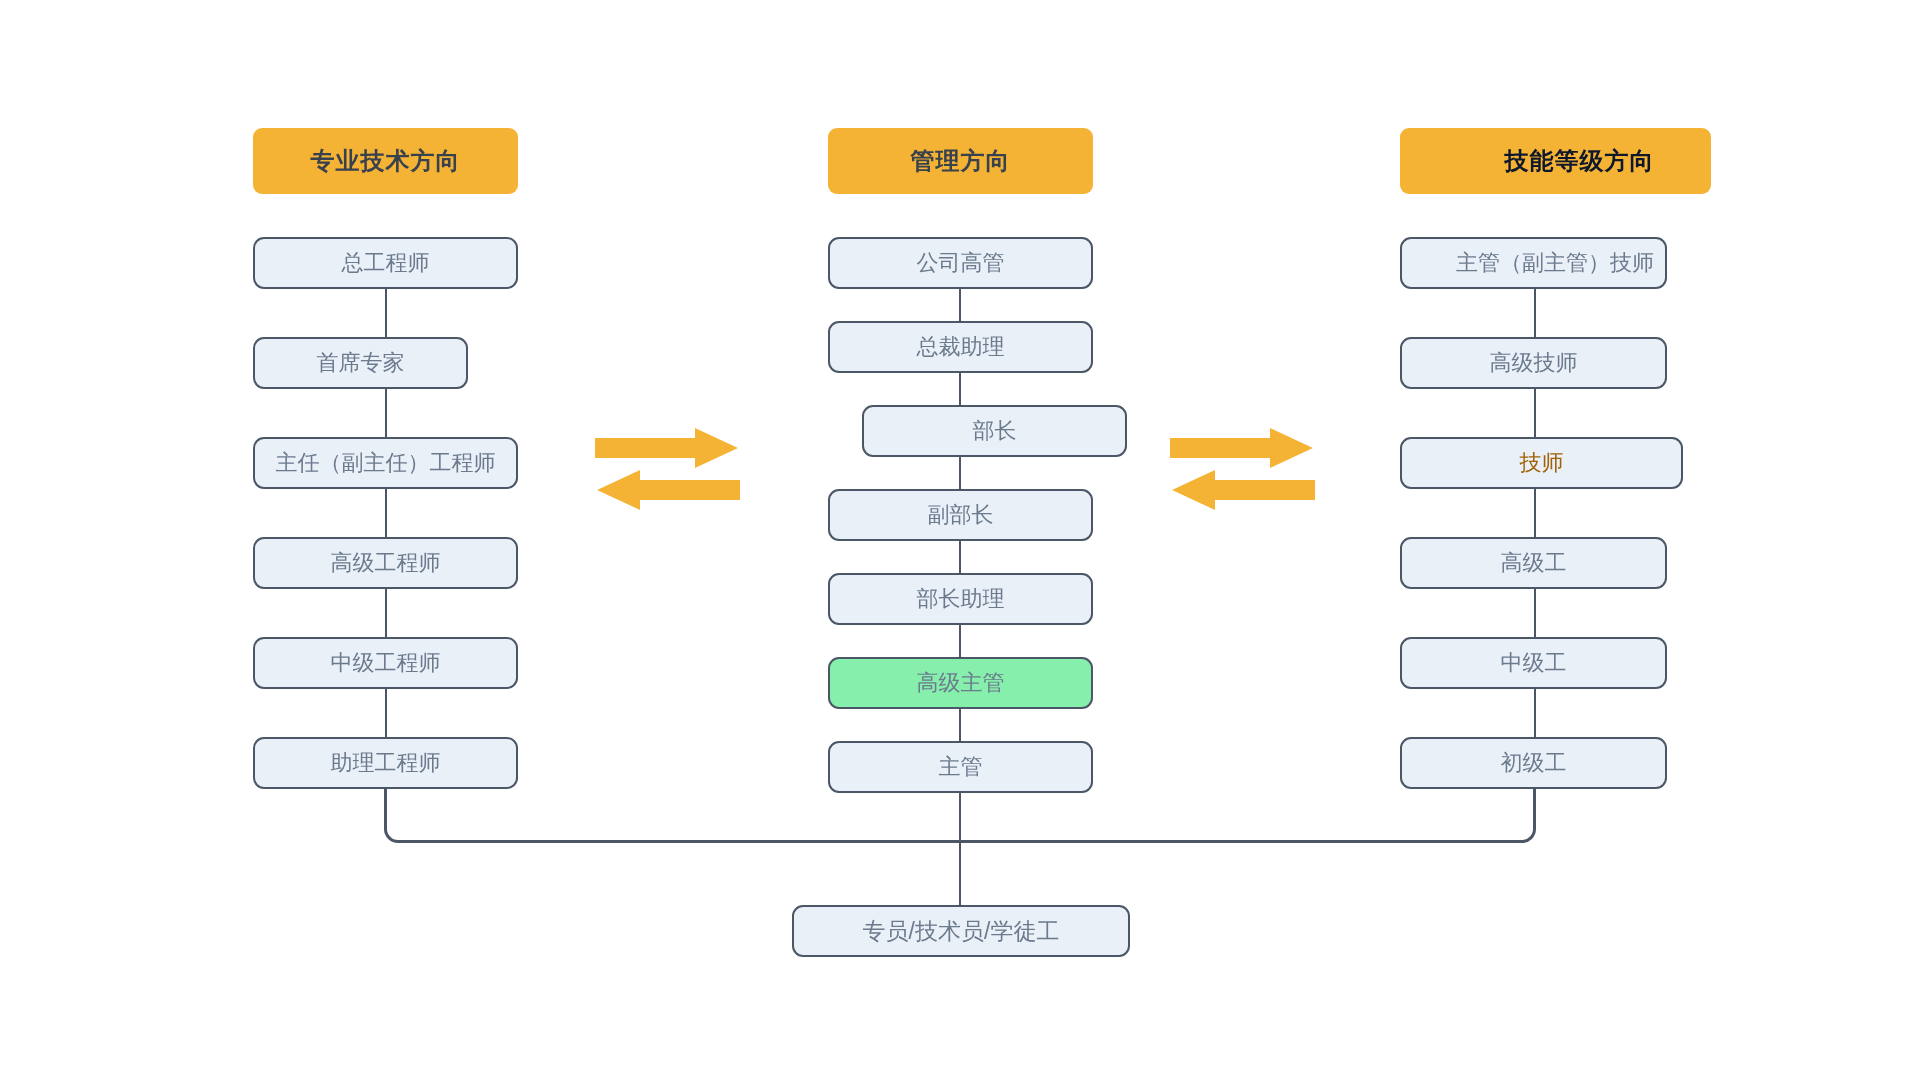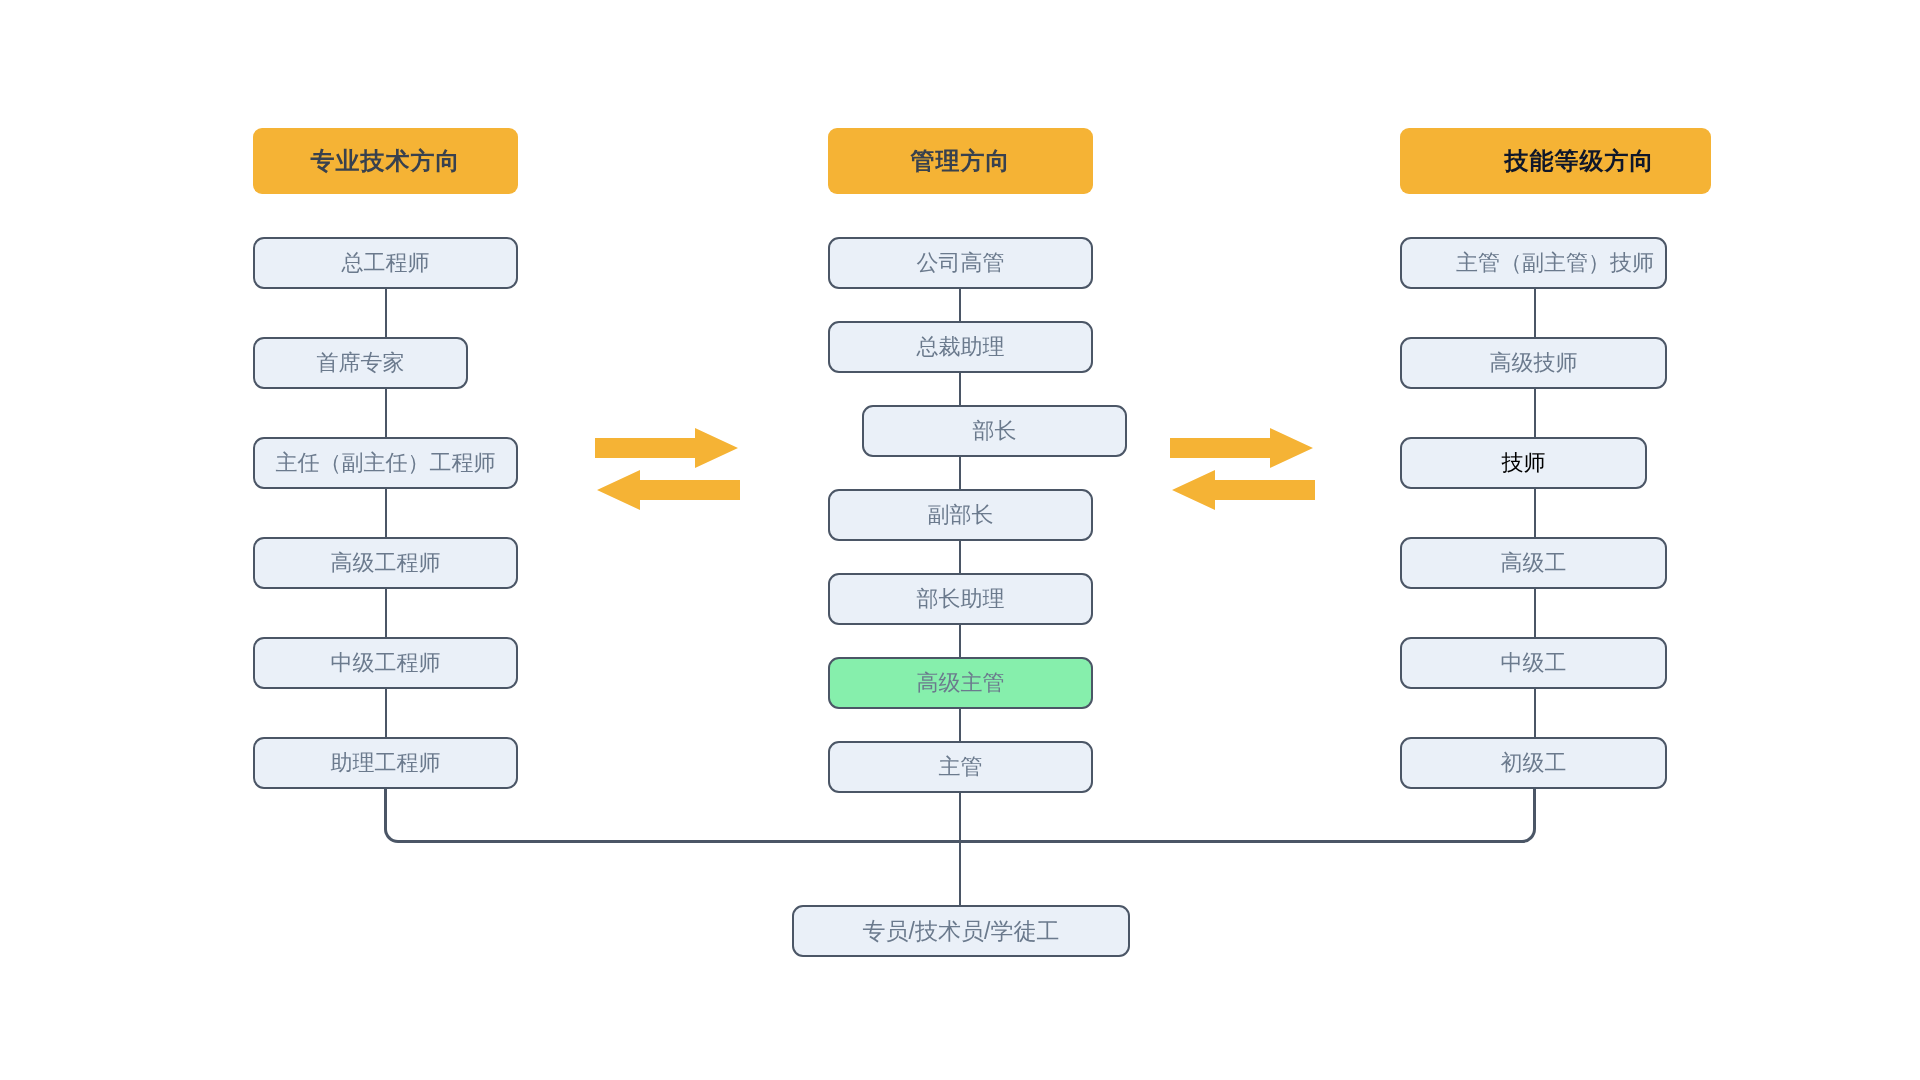--- a/index.html
+++ b/index.html
@@ -116,21 +116,21 @@
   <div class="vline" style="left: 959px; top: 793px; height: 112px; background: rgb(75, 86, 102);"></div>
 
   <div class="col-header" style="left: 1400px; top: 128px; width: 311px; background: rgb(245, 179, 53); color: #0f172a; padding-left: 48px;">技能等级方向</div>
 
   <div class="node" style="left: 1400px; top: 237px; width: 267px; background: rgb(234, 240, 248); border-color: rgb(75, 86, 102); color: rgb(107, 122, 141); padding-left: 43px;">主管（副主管）技师</div>
   <div class="vline" style="left: 1534px; top: 289px; height: 48px; background: rgb(75, 86, 102);"></div>
 
   <div class="node" style="left: 1400px; top: 337px; width: 267px; background: rgb(234, 240, 248); border-color: rgb(75, 86, 102); color: rgb(107, 122, 141);">高级技师</div>
   <div class="vline" style="left: 1534px; top: 389px; height: 48px; background: rgb(75, 86, 102);"></div>
 
-  <div class="node" style="left: 1400px; top: 437px; width: 247px; background: rgb(234, 240, 248); border-color: rgb(75, 86, 102); color: #000000;">技师</div>
+  <div class="node" style="left: 1400px; top: 437px; width: 283px; background: rgb(234, 240, 248); border-color: rgb(75, 86, 102); color: #a16207;">技师</div>
   <div class="vline" style="left: 1534px; top: 489px; height: 48px; background: rgb(75, 86, 102);"></div>
 
   <div class="node" style="left: 1400px; top: 537px; width: 267px; background: rgb(234, 240, 248); border-color: rgb(75, 86, 102); color: rgb(107, 122, 141);">高级工</div>
   <div class="vline" style="left: 1534px; top: 589px; height: 48px; background: rgb(75, 86, 102);"></div>
 
   <div class="node" style="left: 1400px; top: 637px; width: 267px; background: rgb(234, 240, 248); border-color: rgb(75, 86, 102); color: rgb(107, 122, 141);">中级工</div>
   <div class="vline" style="left: 1534px; top: 689px; height: 48px; background: rgb(75, 86, 102);"></div>
 
   <div class="node" style="left: 1400px; top: 737px; width: 267px; background: rgb(234, 240, 248); border-color: rgb(75, 86, 102); color: rgb(107, 122, 141);">初级工</div>
 

